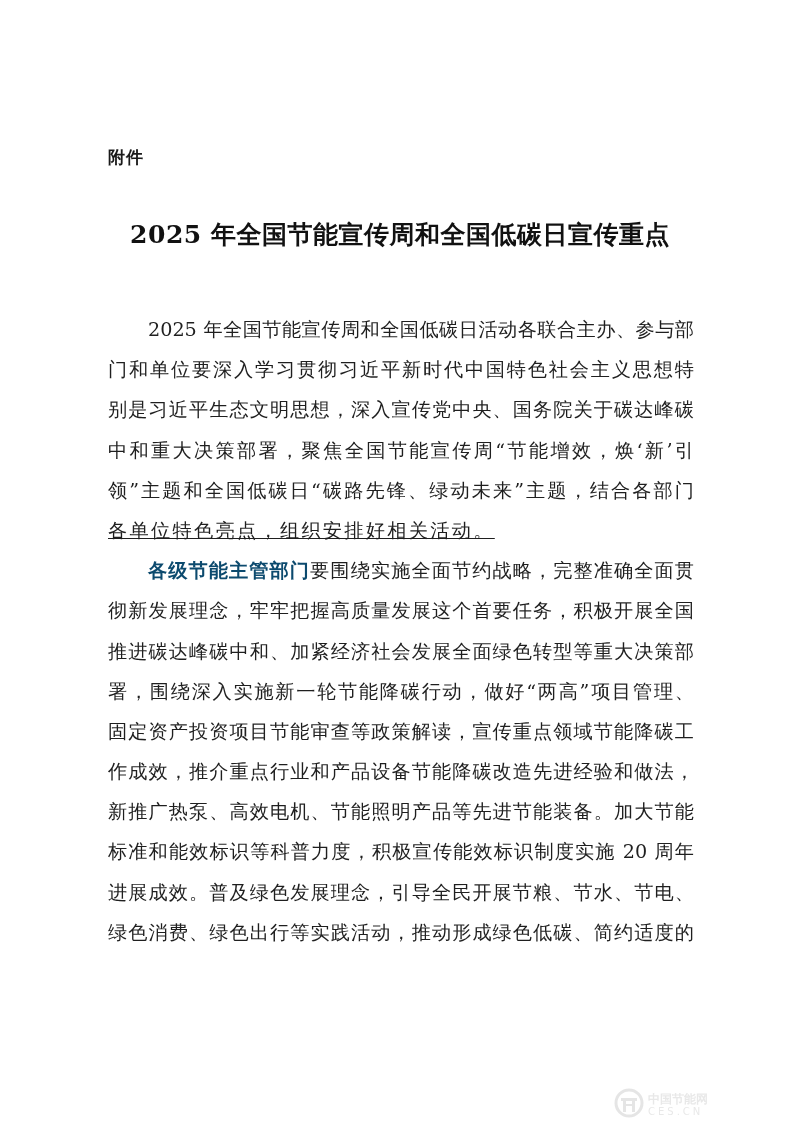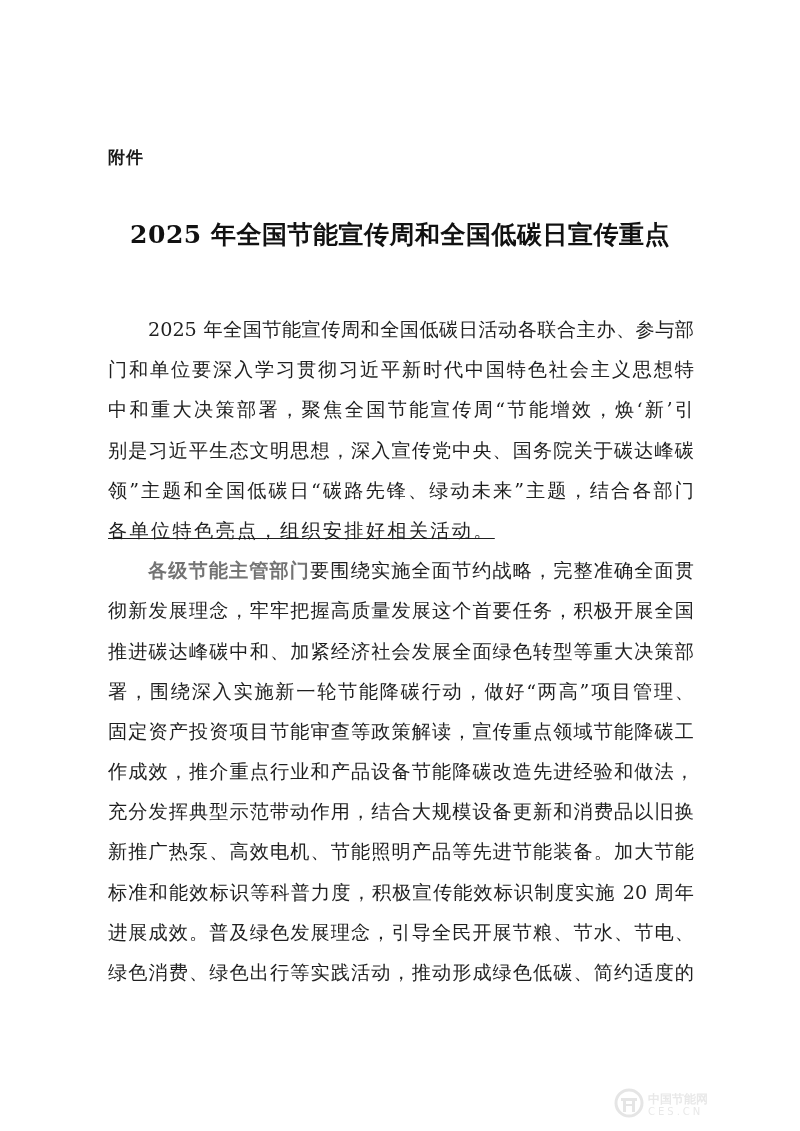--- a/index.html
+++ b/index.html
@@ -65,21 +65,21 @@
       text-align-last: left;
       letter-spacing: 2.3px;
       text-decoration: underline;
     }
     .line.indent {
       padding-left: 40px;
     }
     .emph {
       font-weight: bold;
       font-family: "DejaVu Sans", "Liberation Sans", sans-serif;
-      color: #737373;
+      color: #0c4a6e;
     }
     .watermark {
       position: absolute;
       right: 8px;
       bottom: 8px;
       display: flex;
       align-items: center;
       opacity: 0.55;
     }
     .watermark-text {
@@ -108,32 +108,31 @@
 <div class="page">
 
   <div class="attachment-label">附件</div>
 
   <div class="doc-title">2025 年全国节能宣传周和全国低碳日宣传重点</div>
 
   <div class="body-text">
 
     <div class="line indent">2025 年全国节能宣传周和全国低碳日活动各联合主办、参与部</div>
     <div class="line">门和单位要深入学习贯彻习近平新时代中国特色社会主义思想特</div>
+    <div class="line">别是习近平生态文明思想，深入宣传党中央、国务院关于碳达峰碳</div>
     <div class="line">中和重大决策部署，聚焦全国节能宣传周“节能增效，焕‘新’引</div>
-    <div class="line">别是习近平生态文明思想，深入宣传党中央、国务院关于碳达峰碳</div>
     <div class="line">领”主题和全国低碳日“碳路先锋、绿动未来”主题，结合各部门</div>
     <div class="line last">各单位特色亮点，组织安排好相关活动。</div>
 
     <div class="line indent"><span class="emph">各级节能主管部门</span><span>要围绕实施全面节约战略，完整准确全面贯</span></div>
     <div class="line">彻新发展理念，牢牢把握高质量发展这个首要任务，积极开展全国</div>
     <div class="line">推进碳达峰碳中和、加紧经济社会发展全面绿色转型等重大决策部</div>
     <div class="line">署，围绕深入实施新一轮节能降碳行动，做好“两高”项目管理、</div>
     <div class="line">固定资产投资项目节能审查等政策解读，宣传重点领域节能降碳工</div>
     <div class="line">作成效，推介重点行业和产品设备节能降碳改造先进经验和做法，</div>
-    <div class="line">充分发挥典型示范带动作用，结合大规模设备更新和消费品以旧换</div>
     <div class="line">新推广热泵、高效电机、节能照明产品等先进节能装备。加大节能</div>
     <div class="line">标准和能效标识等科普力度，积极宣传能效标识制度实施 20 周年</div>
     <div class="line">进展成效。普及绿色发展理念，引导全民开展节粮、节水、节电、</div>
     <div class="line">绿色消费、绿色出行等实践活动，推动形成绿色低碳、简约适度的</div>
   </div>
 
   <div class="watermark">
     <span>
       <svg width="32" height="32" viewBox="0 0 32 32">
         <circle cx="16" cy="16" r="13" fill="none" stroke="#d0d0d0" stroke-width="3"></circle>

